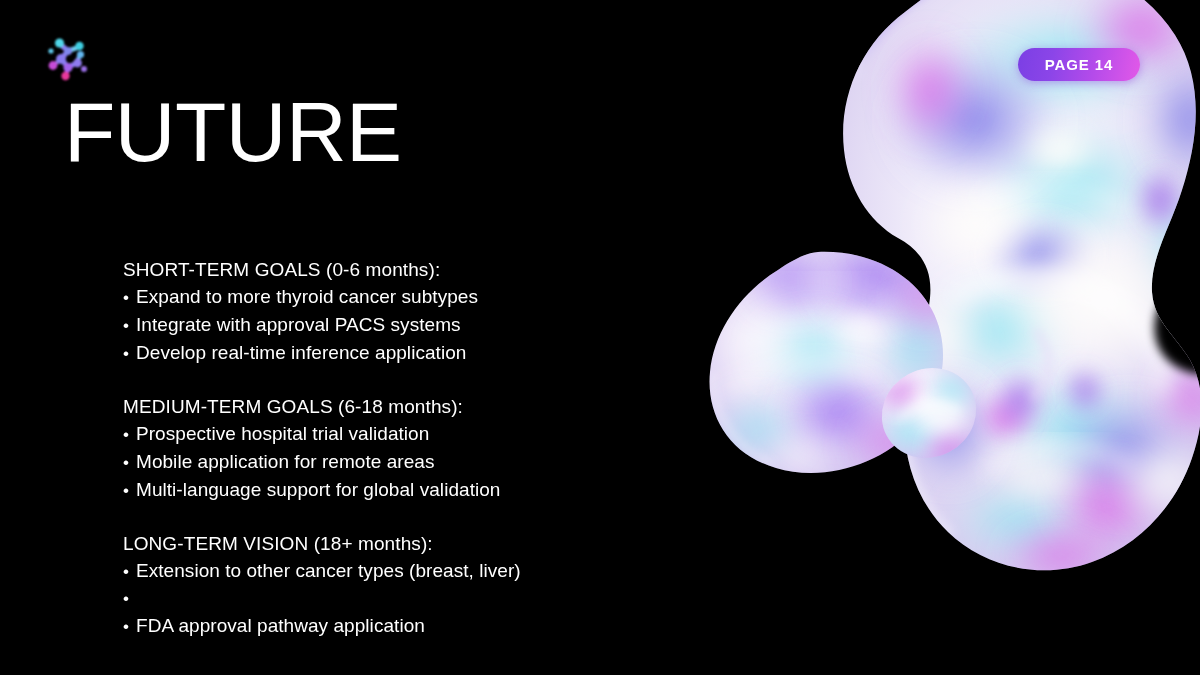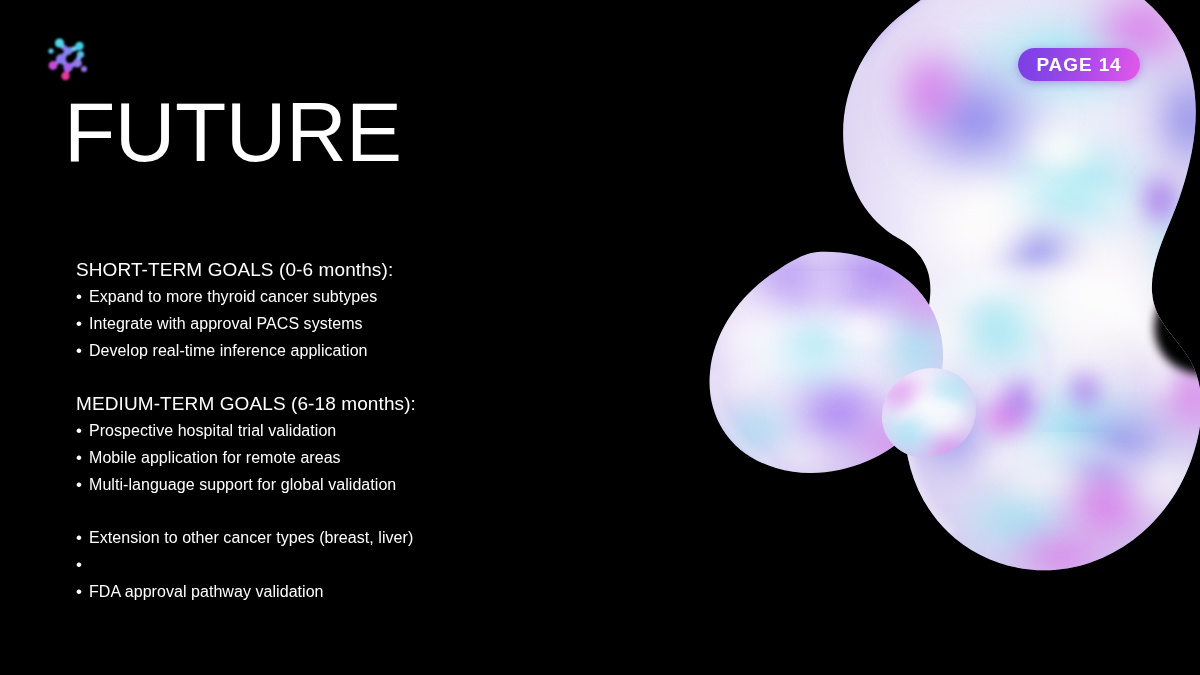--- a/index.html
+++ b/index.html
@@ -35,21 +35,21 @@
     position:absolute;
     left:1018px; top:48px;
     width:122px; height:33px;
     border-radius:17px;
     background:linear-gradient(100deg,#7b3fe4 0%,#8b45e8 28%,#b44bea 62%,#e259e8 100%);
     display:flex; align-items:center; justify-content:center;
     box-shadow:0 2px 10px rgba(150,60,220,.45);
   }
   #page-badge .txt {
     color:#ffffff;
-    font-size:19px;
+    font-size:15px;
     font-weight:bold;
     letter-spacing:0.9px;
   }
 
   
   #title {
     position:absolute;
     left:64px; top:95px;
     width:640px;
   }
@@ -61,21 +61,21 @@
     letter-spacing:-0.5px;
     white-space:nowrap;
   }
 
   
   #body-content {
     position:absolute;
     left:76px; top:256px;
     width:600px;
   }
-  .section { margin-bottom:26px; }
+  .section { margin-bottom:26px;margin-left:47px; }
   .section:last-child { margin-bottom:0; }
   .sec-head {
     color:#ffffff;
     font-size:19px;
     line-height:27px;
     font-weight:400;
     letter-spacing:0.1px;
     white-space:nowrap;
   }
   .bullet-row {
@@ -85,21 +85,21 @@
     white-space:nowrap;
   }
   .bullet-dot {
     color:#ffffff;
     font-size:17px;
     width:13px;
     flex:0 0 13px;
   }
   .bullet-txt {
     color:#ffffff;
-    font-size:16px;
+    font-size:19px;
     font-weight:400;
     letter-spacing:0.05px;
   }
 </style>
 </head>
 <body>
 
 <div id="slide">
 
   <svg id="artwork" viewBox="0 0 1200 675" width="1200" height="675" aria-hidden="true">
@@ -371,27 +371,28 @@
         <span class="bullet-dot">•</span>
         <span class="bullet-txt">Mobile application for remote areas</span>
       </div>
       <div class="bullet-row">
         <span class="bullet-dot">•</span>
         <span class="bullet-txt">Multi-language support for global validation</span>
       </div>
     </div>
 
     <div class="section">
+      <div class="sec-head">LONG-TERM VISION (18+ months):</div>
       <div class="bullet-row">
         <span class="bullet-dot">•</span>
         <span class="bullet-txt">Extension to other cancer types (breast, liver)</span>
       </div>
       <div class="bullet-row">
         <span class="bullet-dot">•</span>
       </div>
       <div class="bullet-row">
         <span class="bullet-dot">•</span>
-        <span class="bullet-txt">FDA approval pathway validation</span>
+        <span class="bullet-txt">FDA approval pathway application</span>
       </div>
     </div>
 
   </div>
 </div>
 
 </body></html>

